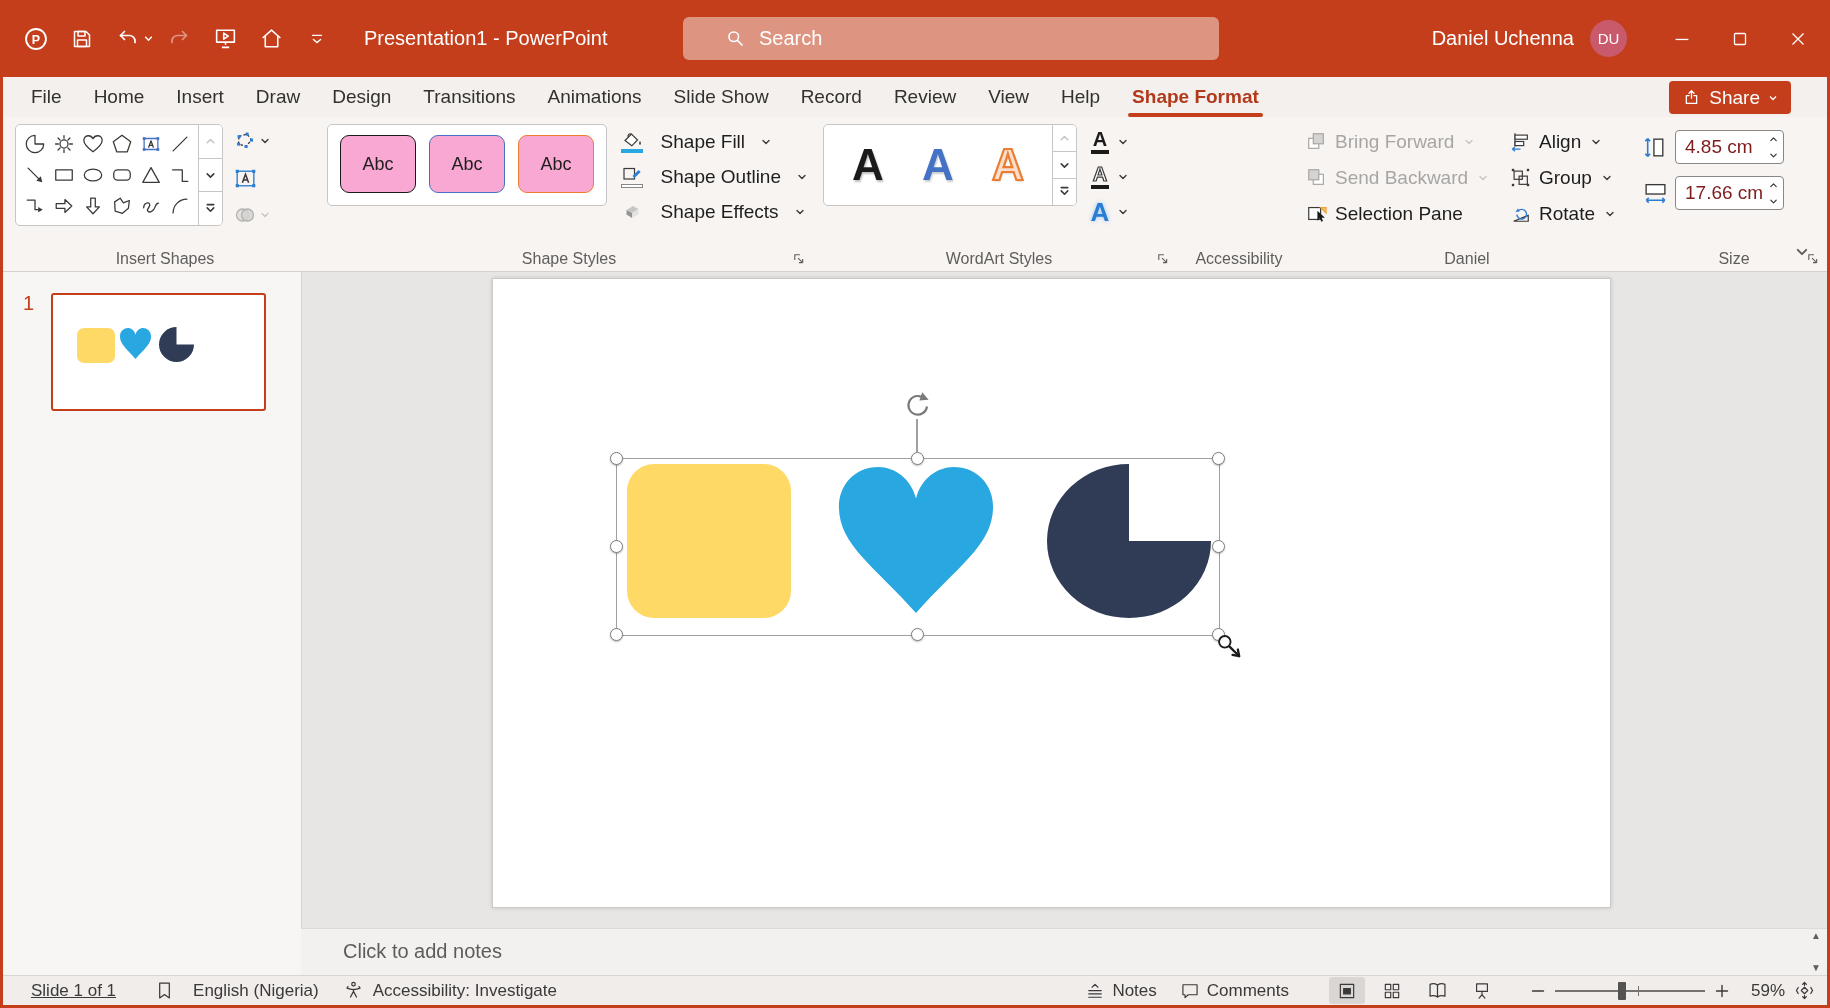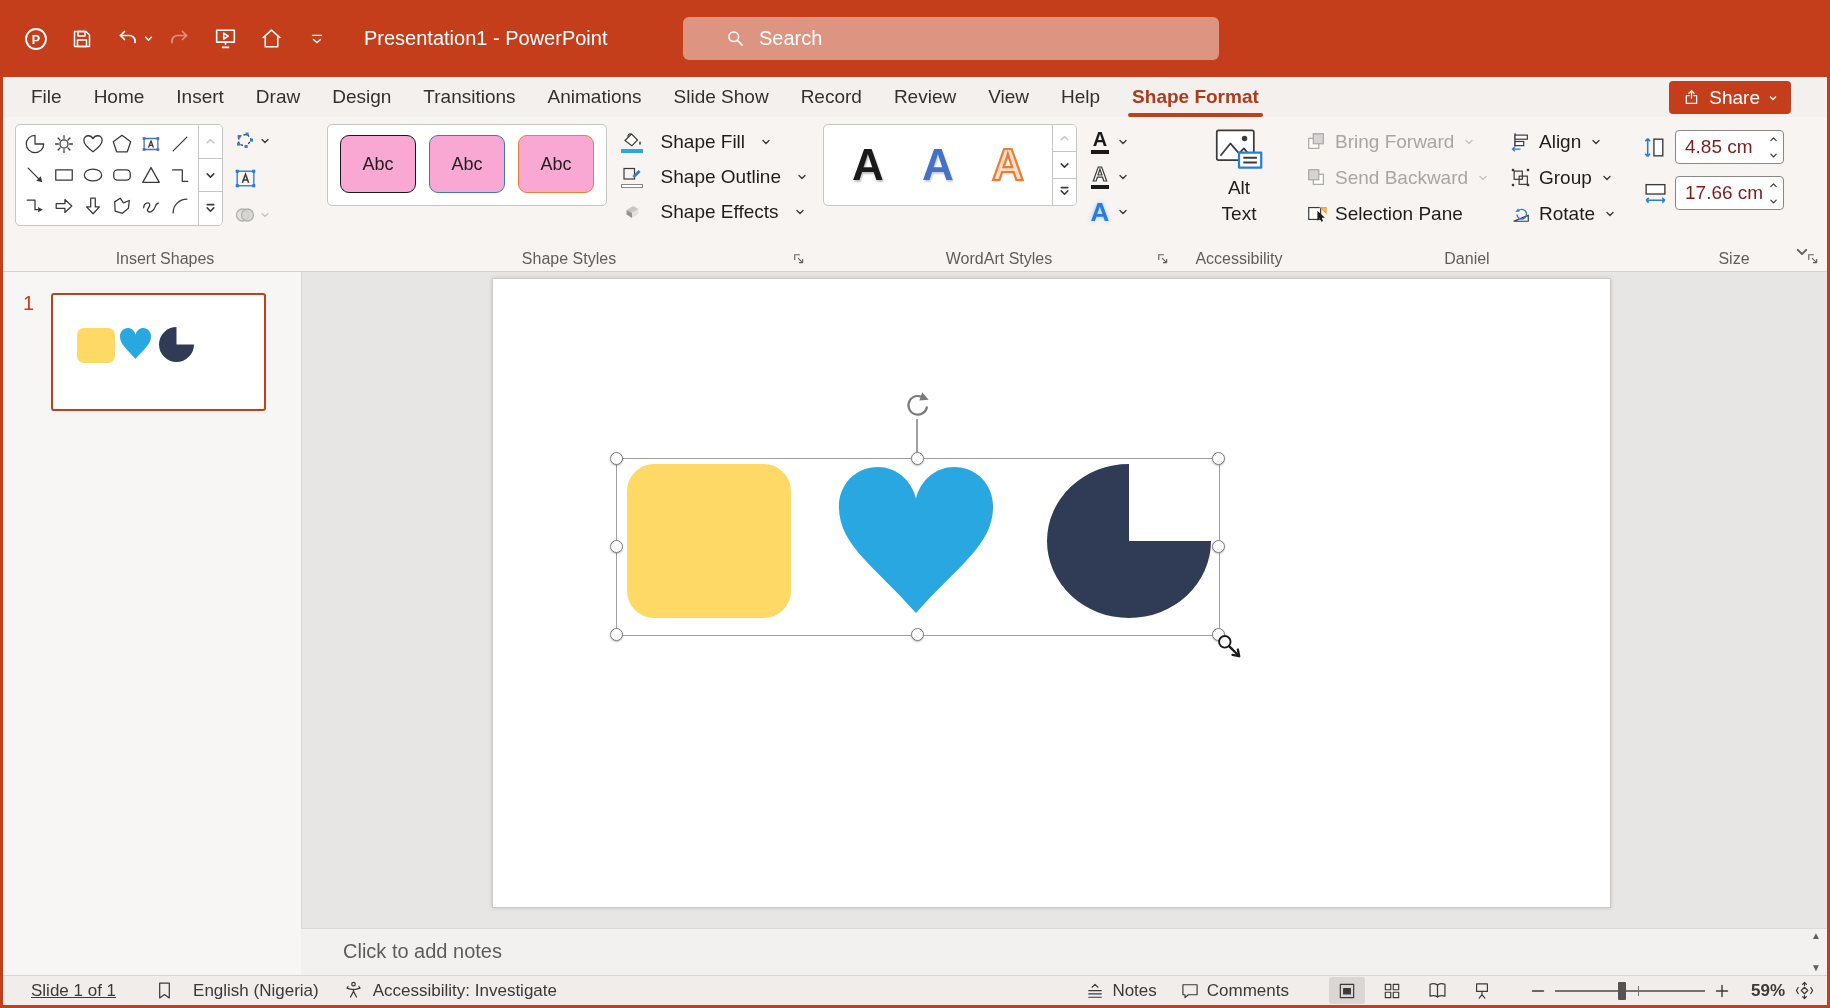--- a/index.html
+++ b/index.html
@@ -123,21 +123,21 @@
   .sbi{stroke:#3B3A39;fill:none;stroke-width:1.4;stroke-linecap:round;stroke-linejoin:round;}
   .sb-left{display:flex;align-items:center;}
   .sb-right{margin-left:auto;display:flex;align-items:center;gap:9px;padding-right:12px;}
   .sbtn{display:flex;align-items:center;gap:7px;cursor:pointer;}
   .viewbtn{width:36px;height:27px;display:flex;align-items:center;justify-content:center;cursor:pointer;border-radius:3px;}
   .viewbtn.active{background:#D9D6D4;}
   .zslider{position:relative;width:150px;height:20px;cursor:pointer;}
   .ztrack{position:absolute;left:0;right:0;top:9px;height:2px;background:#757371;}
   .ztick{position:absolute;left:55%;top:5px;width:1.6px;height:10px;background:#757371;}
   .zthumb{position:absolute;left:42%;top:1px;width:8px;height:18px;background:#555352;border-radius:1px;cursor:grab;}
-  .zoomtxt{width:46px;text-align:right;font-weight:bold;}
+  .zoomtxt{width:46px;text-align:right;}
 </style>
 </head>
 <body>
 
 <div class="app">
 
   <div class="titlebar">
     <div class="qat">
       <div class="qbtn">
         <svg width="26" height="26" viewBox="0 0 24 24">
@@ -189,20 +189,39 @@
           </svg>
       </div>
     </div>
     <div class="doc-title">Presentation1  -  PowerPoint</div>
     <div class="searchbox">
       <svg width="21" height="21" viewBox="0 0 24 24" fill="none" stroke="#fff" stroke-width="1.8" stroke-linecap="round">
           <circle cx="10" cy="10" r="5.5"></circle>
           <path d="M14.2 14.2 L19.5 19.5"></path>
         </svg>
       <span>Search</span>
+    </div>
+    <div class="tb-right">
+      <span class="user-name">Daniel Uchenna</span>
+      <div class="avatar">DU</div>
+      <div class="winbtn">
+        <svg width="22" height="22" viewBox="0 0 24 24" stroke="#fff" stroke-width="1.4">
+            <path d="M5 12.5 H19"></path>
+          </svg>
+      </div>
+      <div class="winbtn">
+        <svg width="22" height="22" viewBox="0 0 24 24" fill="none" stroke="#fff" stroke-width="1.4">
+            <rect x="6" y="6" width="12" height="12" rx="1"></rect>
+          </svg>
+      </div>
+      <div class="winbtn">
+        <svg width="22" height="22" viewBox="0 0 24 24" stroke="#fff" stroke-width="1.4">
+            <path d="M6 6 L18 18 M18 6 L6 18"></path>
+          </svg>
+      </div>
     </div>
   </div>
 
   <div class="tabrow">
     <div class="tabs">
         <div class="tab">File</div>
         <div class="tab">Home</div>
         <div class="tab">Insert</div>
         <div class="tab">Draw</div>
         <div class="tab">Design</div>
@@ -530,35 +549,20 @@
         <svg width="13" height="13" viewBox="0 0 14 14" fill="none" stroke="#605E5C" stroke-width="1.2">
             <path d="M3 8.5 V3 H8.5"></path>
             <path d="M6.5 6.5 L11.5 11.5 M11.5 11.5 V7.5 M11.5 11.5 H7.5"></path>
           </svg>
       </div>
     </div>
 
     <div class="vsep"></div>
 
     <div class="rgroup" style="width:104px">
-      <div class="rbody" style="justify-content:center;width:100%">
-        <div class="bigbtn">
-          <span style="position:relative;display:inline-block">
-            <svg width="50" height="42" viewBox="0 0 40 34" fill="none" stroke="#3B3A39" stroke-width="1.4" stroke-linejoin="round">
-                <rect x="2" y="2" width="30" height="24" rx="1.5" fill="#fff"></rect>
-                <circle cx="24.5" cy="8.5" r="2.2" fill="#3B3A39" stroke="none"></circle>
-                <path d="M5 22.5 L13 12.5 L20 20.5 L24 16.5 L29 22.5"></path>
-                <rect x="20" y="20" width="18" height="12" fill="#fff" stroke="#2B7CD3" stroke-width="1.8"></rect>
-                <path d="M23.5 24 H34.5 M23.5 28 H34.5" stroke-width="1.6"></path>
-              </svg>
-          </span>
-          <span class="bigbtn-label">Alt</span>
-          <span class="bigbtn-label">Text</span>
-        </div>
-      </div>
       <div class="glabel">Accessibility</div>
     </div>
 
     <div class="vsep"></div>
 
     <div class="rgroup" style="width:328px">
       <div class="rbody">
         <div class="arr-col" style="width:196px">
           <div class="abtn disabled">
             <svg width="21" height="21" viewBox="0 0 23 23" fill="none" stroke="#A8A6A4" stroke-width="1.3">

